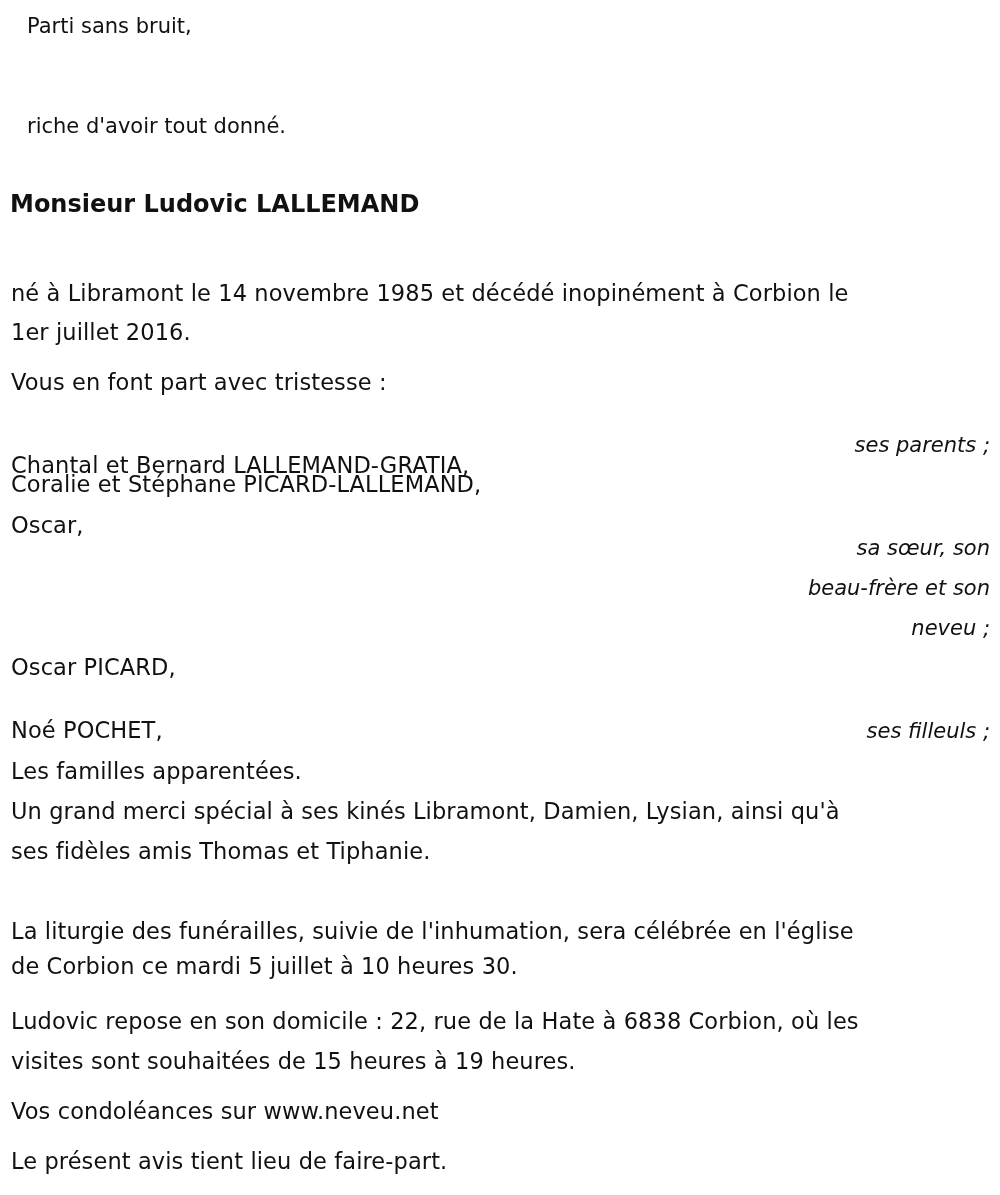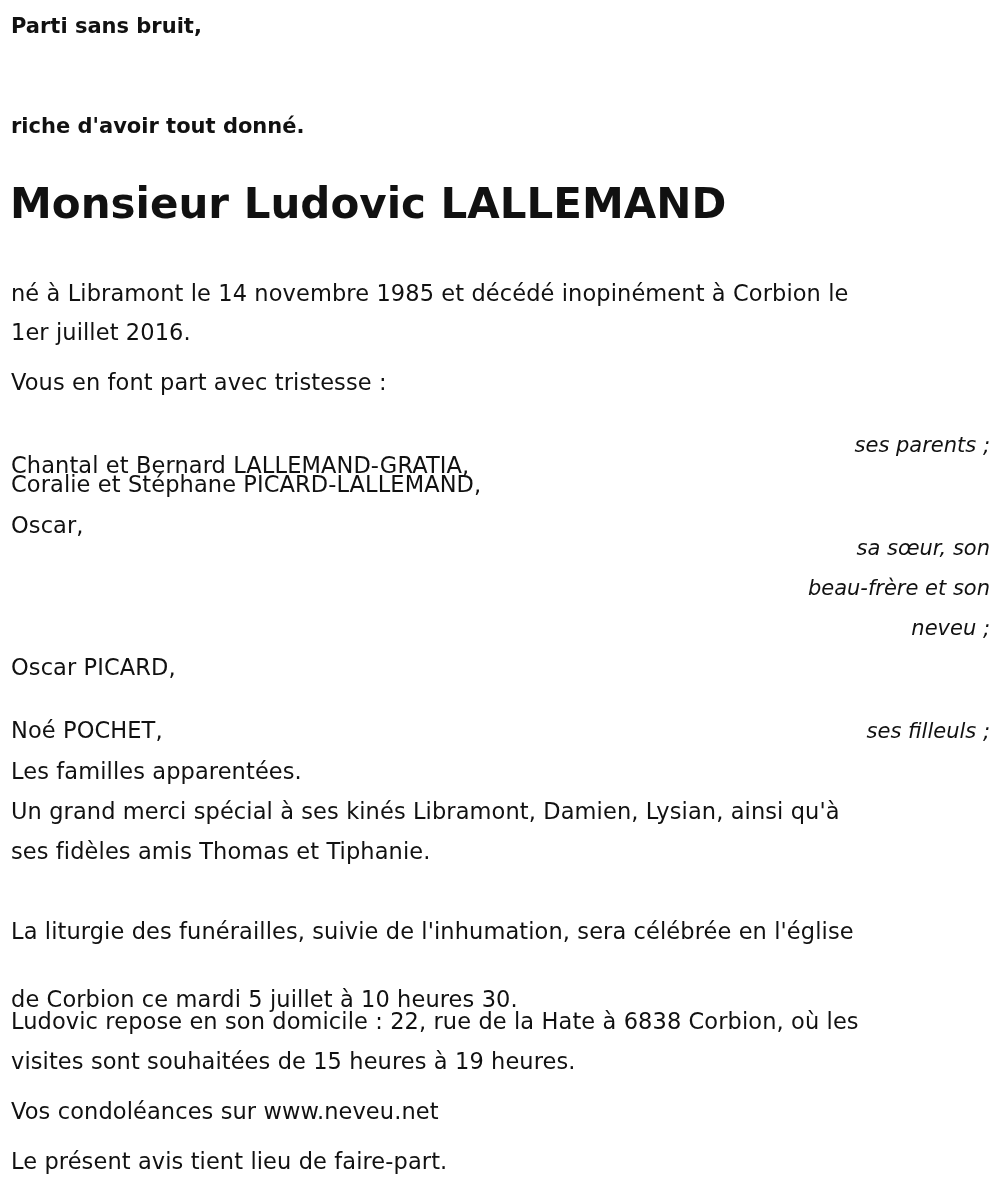--- a/index.html
+++ b/index.html
@@ -7,29 +7,29 @@
       width: 1000px;
       height: 1195px;
       overflow: hidden;
       color: #111111;
       font-family: "DejaVu Sans", sans-serif;
       position: relative;
     }
     .page { position: absolute; left: 0; top: 0; width: 1000px; height: 1195px; }
     .abs { position: absolute; white-space: nowrap; }
     .epi {
-      left: 11px;
-      font-weight: bold;
+      left: 27px;
+      font-weight: normal;
       font-size: 21px;
       line-height: 26px;
     }
     .title {
       left: 10px;
       font-weight: bold;
-      font-size: 42px;
+      font-size: 24px;
       line-height: 40px;
     }
     .body {
       left: 11px;
       font-size: 22.5px;
       line-height: 28px;
       letter-spacing: 0.1px;
     }
     .rel {
       right: 10px;
@@ -65,21 +65,21 @@
 
   <div class="abs body" style="top:653px;">Oscar PICARD,</div>
   <div class="abs body" style="top:716px;">Noé POCHET,</div>
   <div class="abs rel" style="top:718px;">ses filleuls ;</div>
 
   <div class="abs body" style="top:757px;">Les familles apparentées.</div>
   <div class="abs body" style="top:797px;">Un grand merci spécial à ses kinés Libramont, Damien, Lysian, ainsi qu'à</div>
   <div class="abs body" style="top:837px;">ses fidèles amis Thomas et Tiphanie.</div>
 
   <div class="abs body" style="top:917px;">La liturgie des funérailles, suivie de l'inhumation, sera célébrée en l'église</div>
-  <div class="abs body" style="top:985px;">de Corbion ce mardi 5 juillet à 10 heures 30.</div>
+  <div class="abs body" style="top:952px;">de Corbion ce mardi 5 juillet à 10 heures 30.</div>
 
   <div class="abs body" style="top:1007px;">Ludovic repose en son domicile : 22, rue de la Hate à 6838 Corbion, où les</div>
   <div class="abs body" style="top:1047px;">visites sont souhaitées de 15 heures à 19 heures.</div>
 
   <div class="abs body" style="top:1097px;"><span>Vos condoléances sur </span><span>www.neveu.net</span></div>
 
   <div class="abs body" style="top:1147px;">Le présent avis tient lieu de faire-part.</div>
 
 </div>
 

